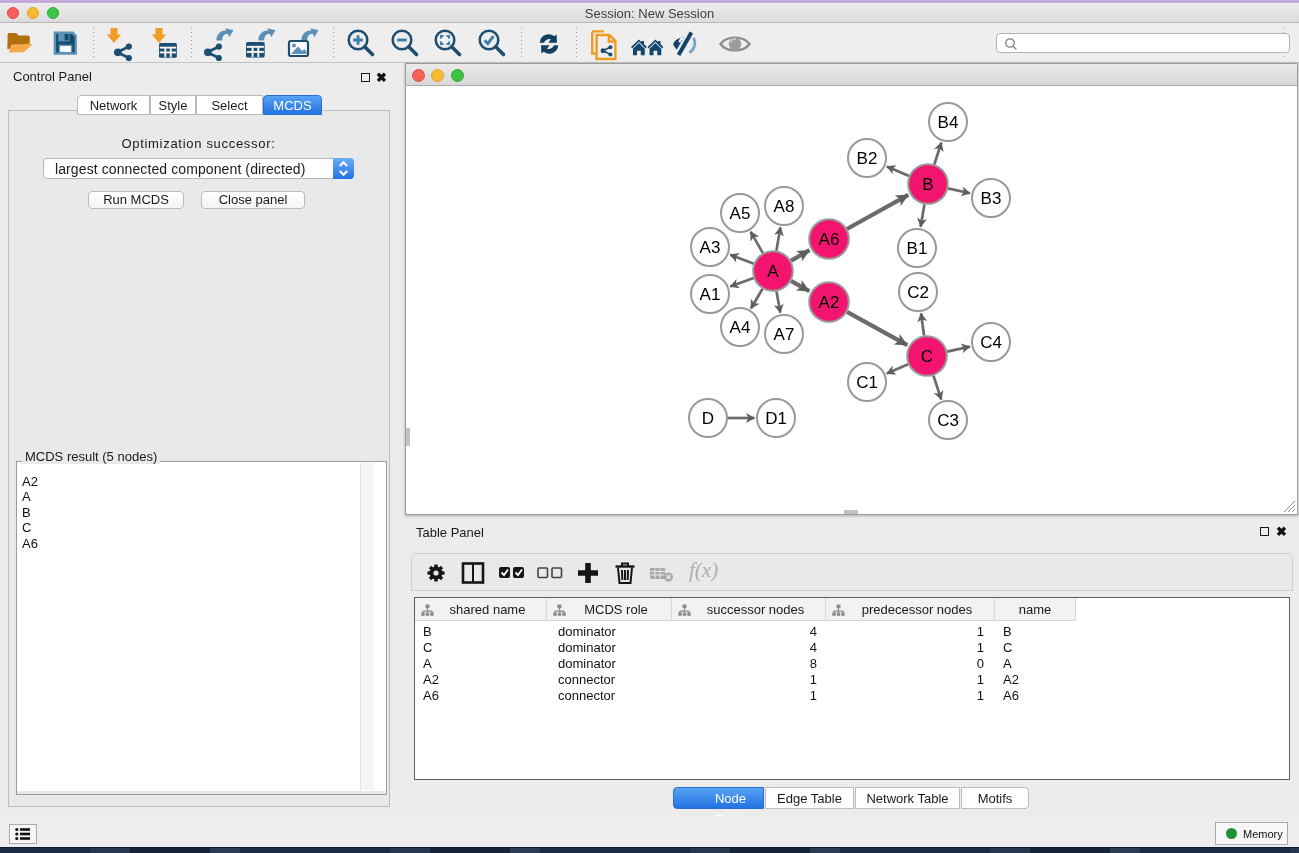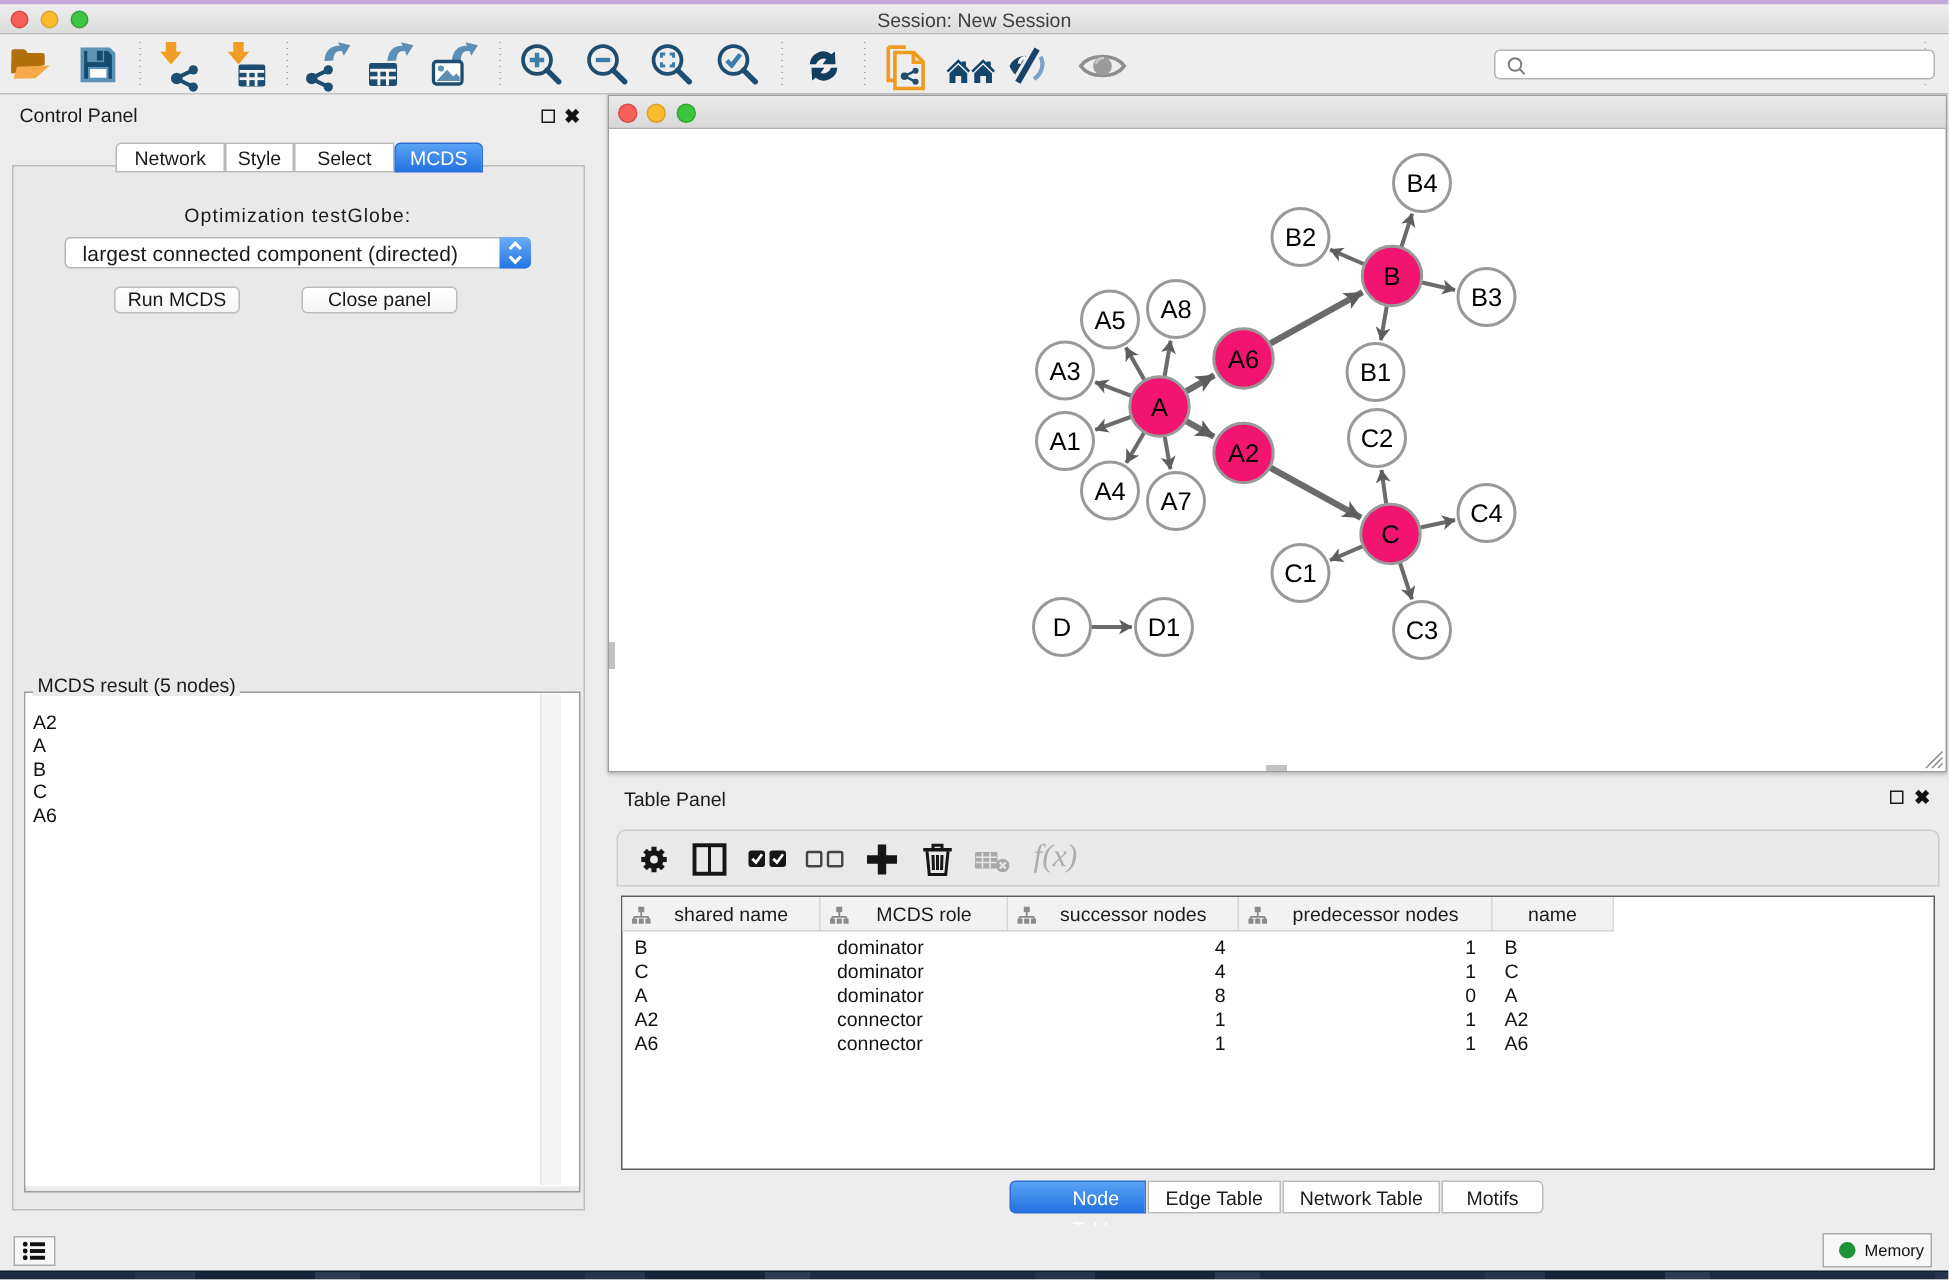--- a/index.html
+++ b/index.html
@@ -245,31 +245,31 @@
 </div>
 
 <div class="abs" id="cpTitle">Control Panel</div>
 <div class="abs" style="left:361px; top:73px; width:9px; height:9px; border:1.4px solid #1a1a1a;"></div>
 <div class="abs winbtns" style="left:376px; top:70px; font-size:13px;"><b>✖</b></div>
 <div class="abs" id="cpBox"></div>
 <div class="tab" style="left:77px; width:73px; border-radius:4px 0 0 0;">Network</div>
 <div class="tab" style="left:150px; width:46px;">Style</div>
 <div class="tab" style="left:196px; width:67px;">Select</div>
 <div class="tab tabsel" style="left:263px; width:59px;">MCDS</div>
-<div class="abs" id="optlabel">Optimization testGlobe:</div>
+<div class="abs" id="optlabel">Optimization successor:</div>
 <div class="abs" id="dropdown">
   <div class="dtext">largest connected component (directed)</div>
   <div class="stepper">
     <svg width="21" height="21" viewBox="0 0 21 21">
       <path d="M6.8 8 L10.5 4.2 L14.2 8" fill="none" stroke="#fff" stroke-width="2.1"></path>
       <path d="M6.8 13 L10.5 16.8 L14.2 13" fill="none" stroke="#fff" stroke-width="2.1"></path>
     </svg>
   </div>
 </div>
-<div class="btn" style="left:76px; width:84px;">Run MCDS</div>
+<div class="btn" style="left:88px; width:96px;">Run MCDS</div>
 <div class="btn" style="left:201px; width:104px;">Close panel</div>
 <div class="abs" id="fieldset"></div>
 <div class="abs" id="legend">MCDS result (5 nodes)</div>
 <div class="abs" id="mcdslist">
   <div style="padding-top:12px;height:27px;">A2</div>
     <div>A</div>
     <div>B</div>
     <div>C</div>
     <div>A6</div>
 </div>

